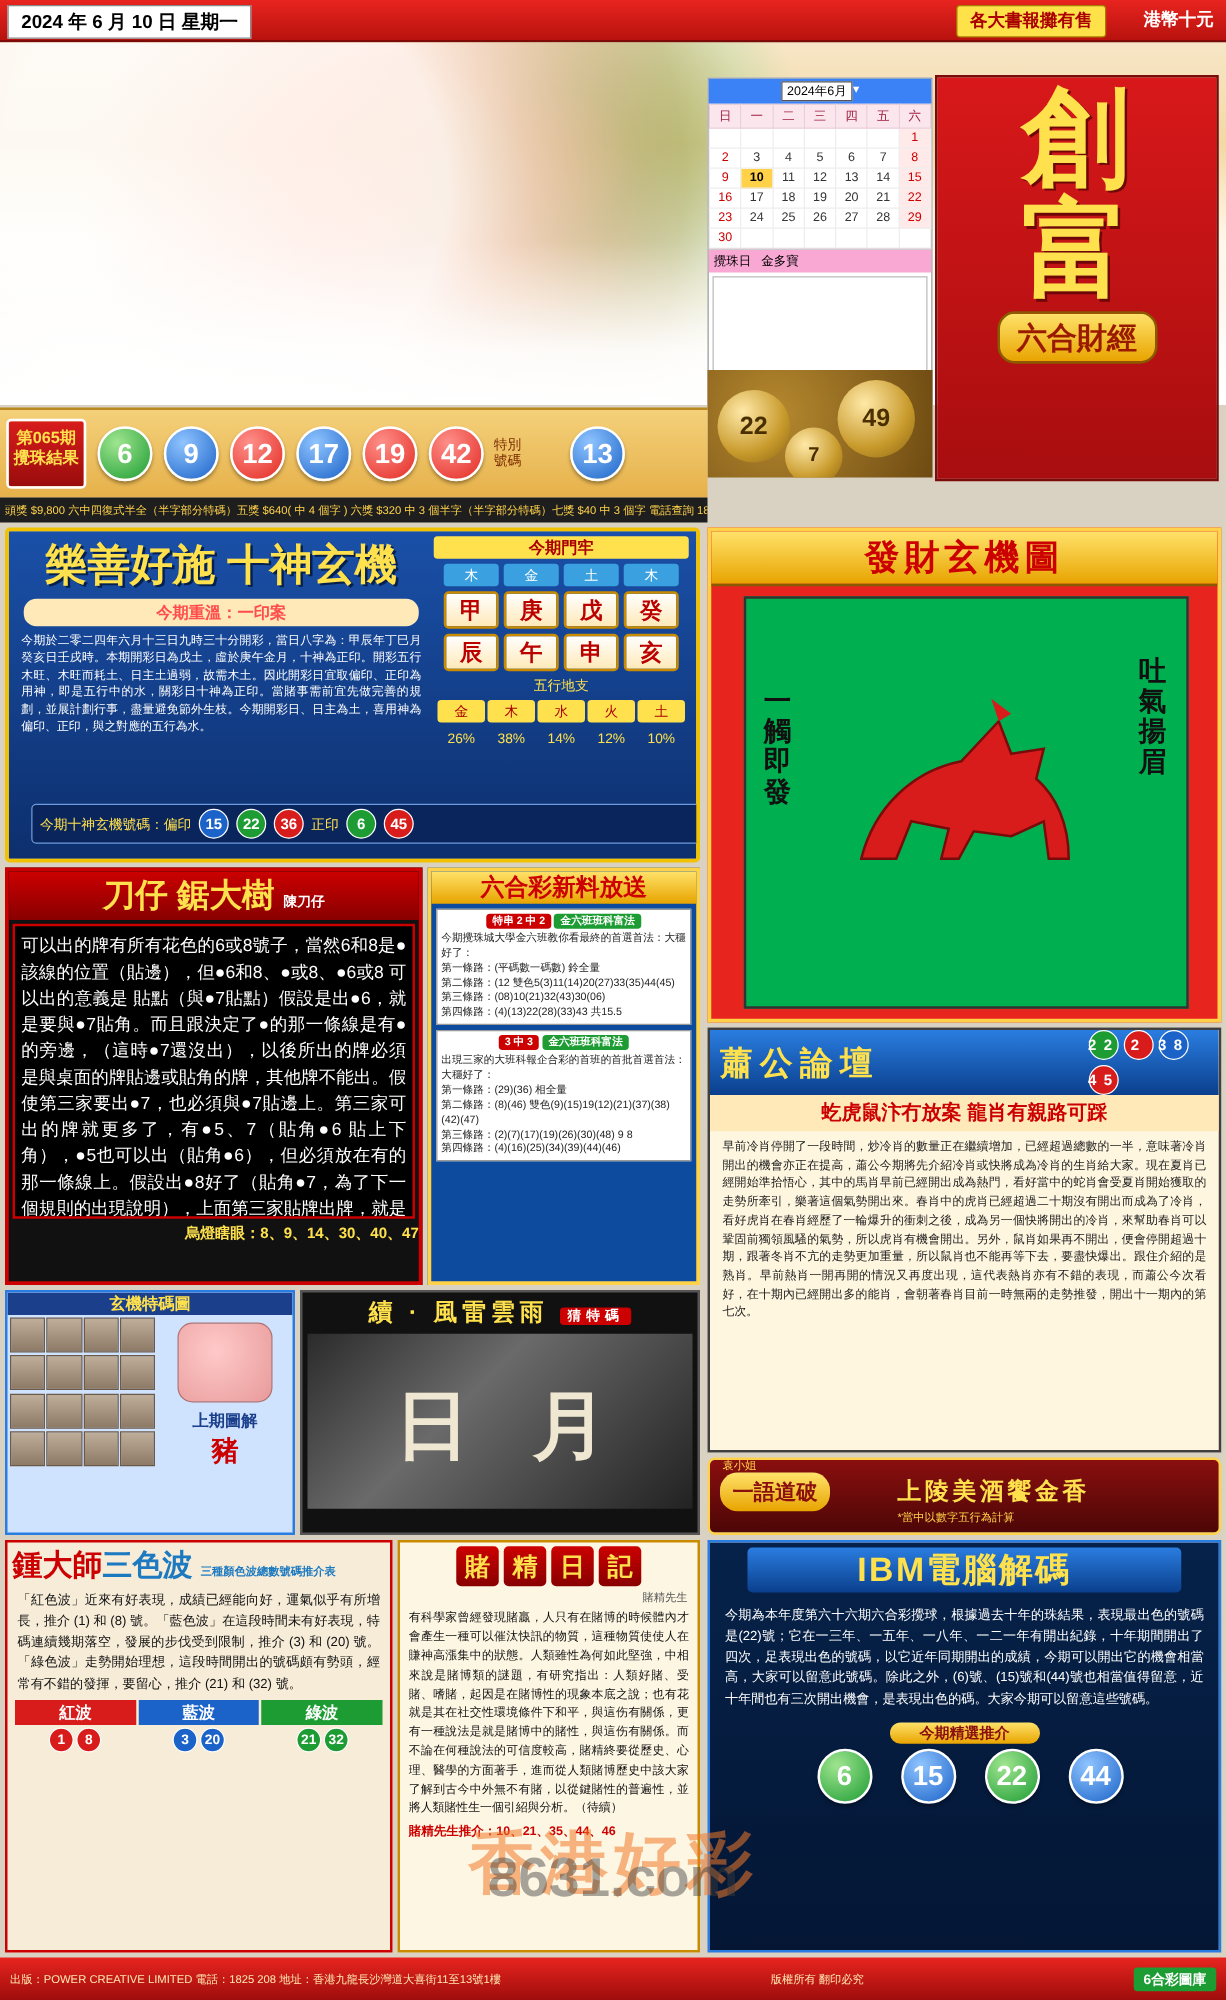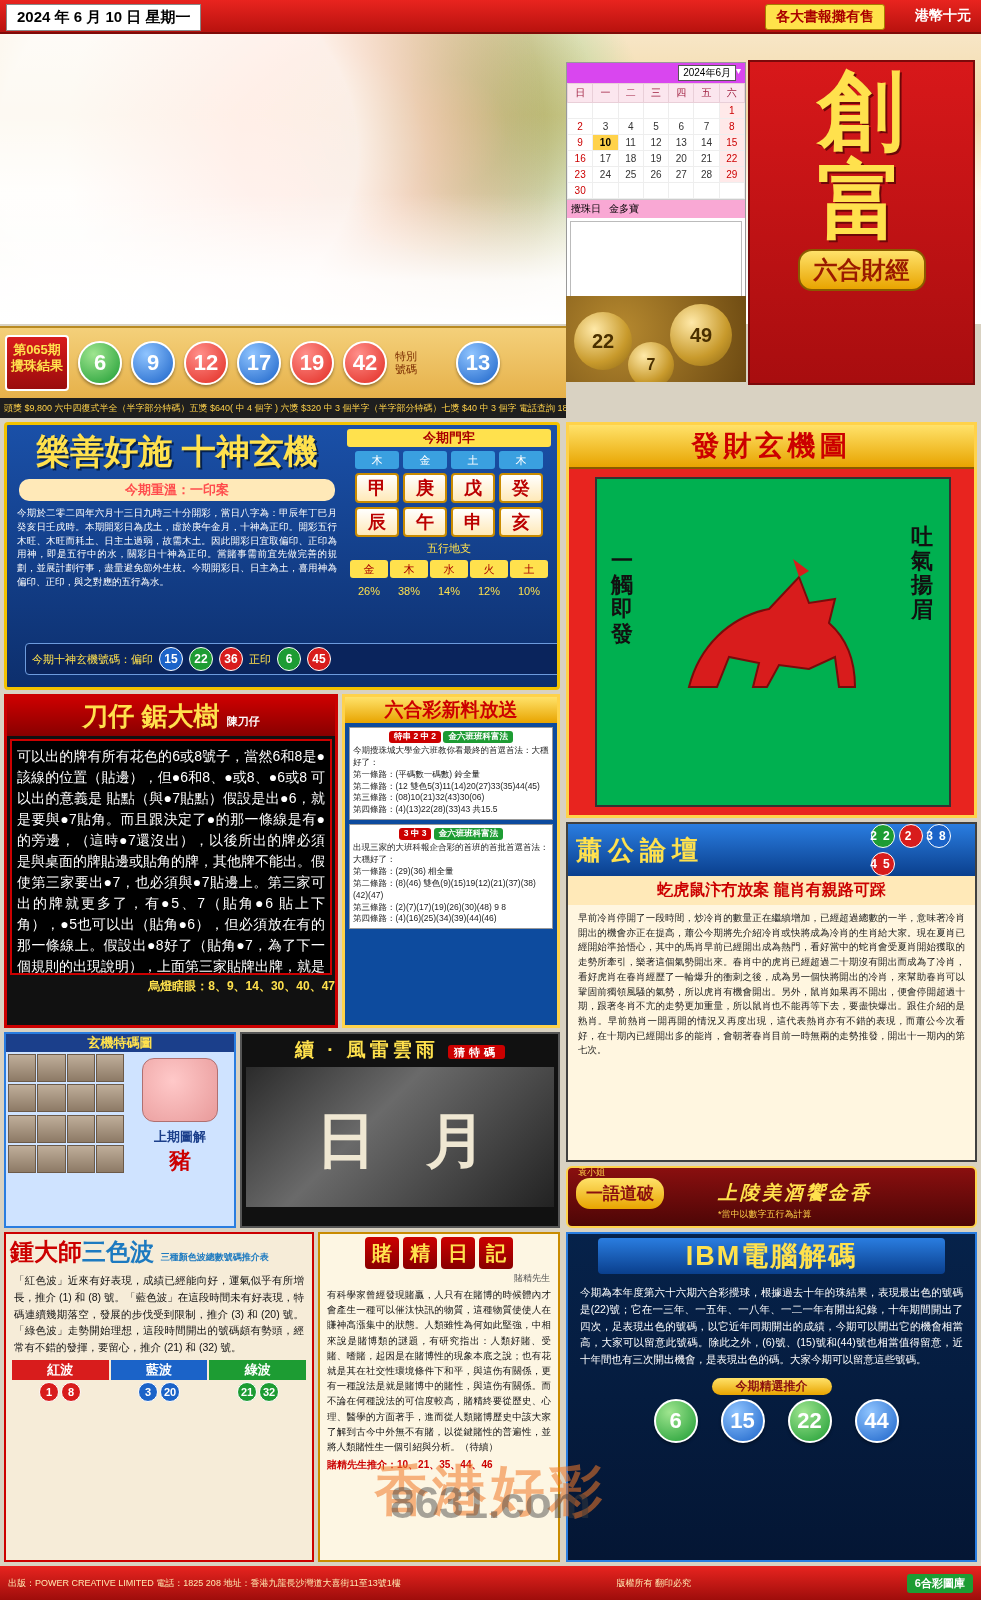--- a/index.html
+++ b/index.html
@@ -47,21 +47,21 @@
   .hero:after{
     content:""; position:absolute; inset:0;
     background:linear-gradient(180deg, rgba(255,255,255,0) 55%, rgba(255,255,255,.9) 85%, #fff 100%);
   }
 
   
   .calpanel {
     position:absolute; left:566px; top:62px; width:180px; height:262px;
     background:#fff; border:1px solid #999;
   }
-  .calhead { background:#d946ef; color:#fff; font-size:10px; padding:2px 4px; display:flex; justify-content:flex-end;}
+  .calhead { background:#3b82f6; color:#fff; font-size:10px; padding:2px 4px; display:flex; justify-content:center;}
   .calsel { background:#fff; color:#000; font-size:10px; padding:0 4px; border:1px solid #555;}
   table.cal { width:100%; border-collapse:collapse; font-size:10px; }
   table.cal th { background:#fbe6ee; color:#a02040; font-weight:normal; padding:2px 0; border:1px solid #e9cfd8;}
   table.cal td { text-align:center; padding:2px 0; border:1px solid #eee; color:#333;}
   table.cal td.sun { color:#c00; }
   table.cal td.sel { background:#ffd24a; font-weight:bold; color:#000;}
   table.cal td.hl { background:#ffe9e9; color:#c00;}
   .calfoot { font-size:10px; padding:2px 4px; display:flex; gap:8px; background:#f9a8d4; border-top:1px solid #ccc;}
   .calbox { height:88px; border:1px solid #bbb; margin:3px; background:#fff;}
   .calbtn { background:linear-gradient(#ffd24a,#f0a400); text-align:center; font-size:12px; font-weight:bold; color:#7a2b00; padding:3px 0; margin:2px 3px; border:1px solid #b07a00;}
@@ -171,21 +171,21 @@
 
   
   .p-wind{ left:240px; top:1032px; width:320px; height:196px; background:#111; border:2px solid #555;}
   .wind-hdr{ color:#ffe14d; font-size:19px; font-weight:bold; text-align:center; letter-spacing:4px; padding-top:3px;}
   .wind-art{ margin:4px; height:140px; background:linear-gradient(135deg,#2b2b2b,#6a6a6a 40%,#222 100%); position:relative; overflow:hidden;}
   .glyph{ position:absolute; color:#efe7d2; font-size:60px; font-weight:bold; font-family:"DejaVu Serif",serif;}
 
   
   .p-yiyu{ left:566px; top:1166px; width:411px; height:62px; background:linear-gradient(#8a0f0f,#4d0606); border:2px solid #ffd24a; border-radius:6px;}
   .yiyu-left{ position:absolute; left:8px; top:10px; background:linear-gradient(#ffe26a,#e8a400); color:#8a0f0f; font-weight:bold; font-size:17px; padding:4px 10px; border-radius:14px;}
-  .yiyu-mid{ position:absolute; left:150px; top:12px; color:#ffe14d; font-size:19px; font-weight:bold; letter-spacing:3px;font-style:italic;}
+  .yiyu-mid{ position:absolute; left:150px; top:12px; color:#ffe14d; font-size:19px; font-weight:bold; letter-spacing:3px;}
   .yiyu-note{ position:absolute; left:150px; top:40px; color:#ffd24a; font-size:9px;}
 
   
   .p-master{ left:4px; top:1232px; width:310px; height:330px; background:#f6ecd8; border:2px solid #c00;}
   .master-hdr{ font-size:24px; font-weight:bold; color:#c00; padding:2px 4px;}
   .master-hdr b{ color:#1d7ac0;}
   .master-body{ font-size:10.5px; line-height:1.6; color:#111; padding:2px 8px; text-align:justify;}
   .wave-title{ display:flex; gap:2px; margin:2px 6px;}
   .wave-title div{ flex:1; text-align:center; color:#fff; font-weight:bold; font-size:13px; padding:1px 0;}
   .wv-r{background:#d81c1c;} .wv-b{background:#1b63c8;} .wv-g{background:#1d9c33;}

